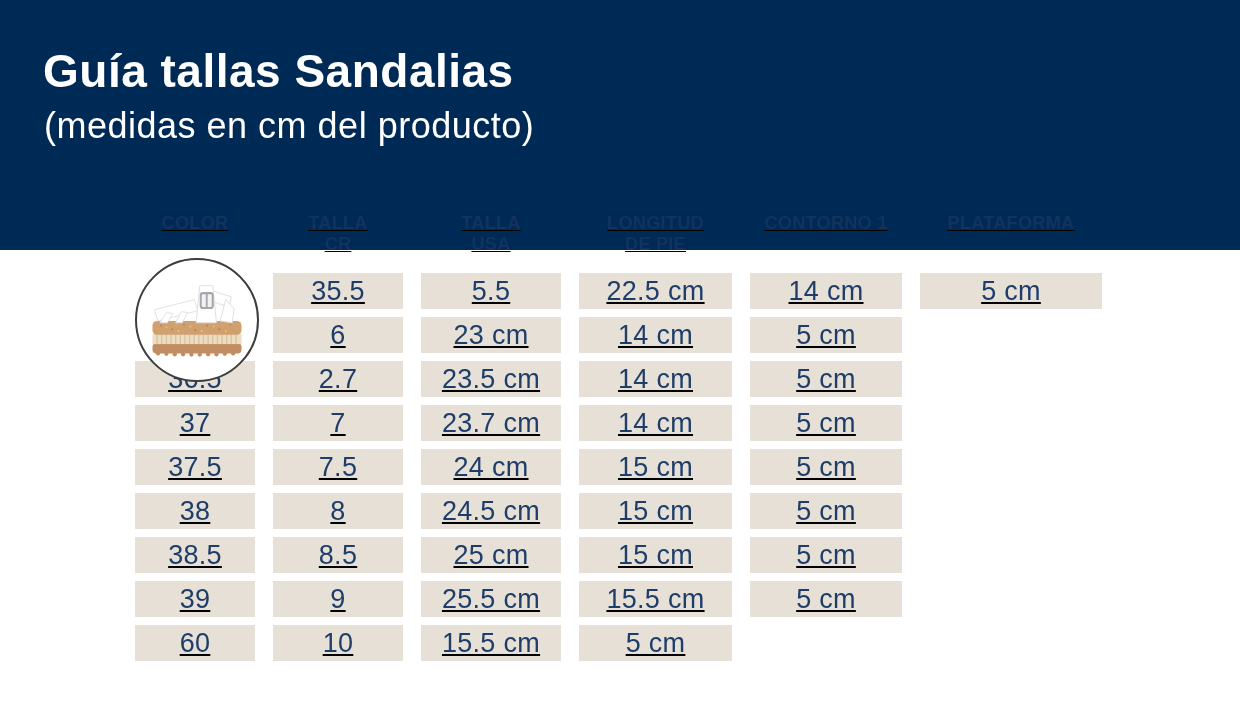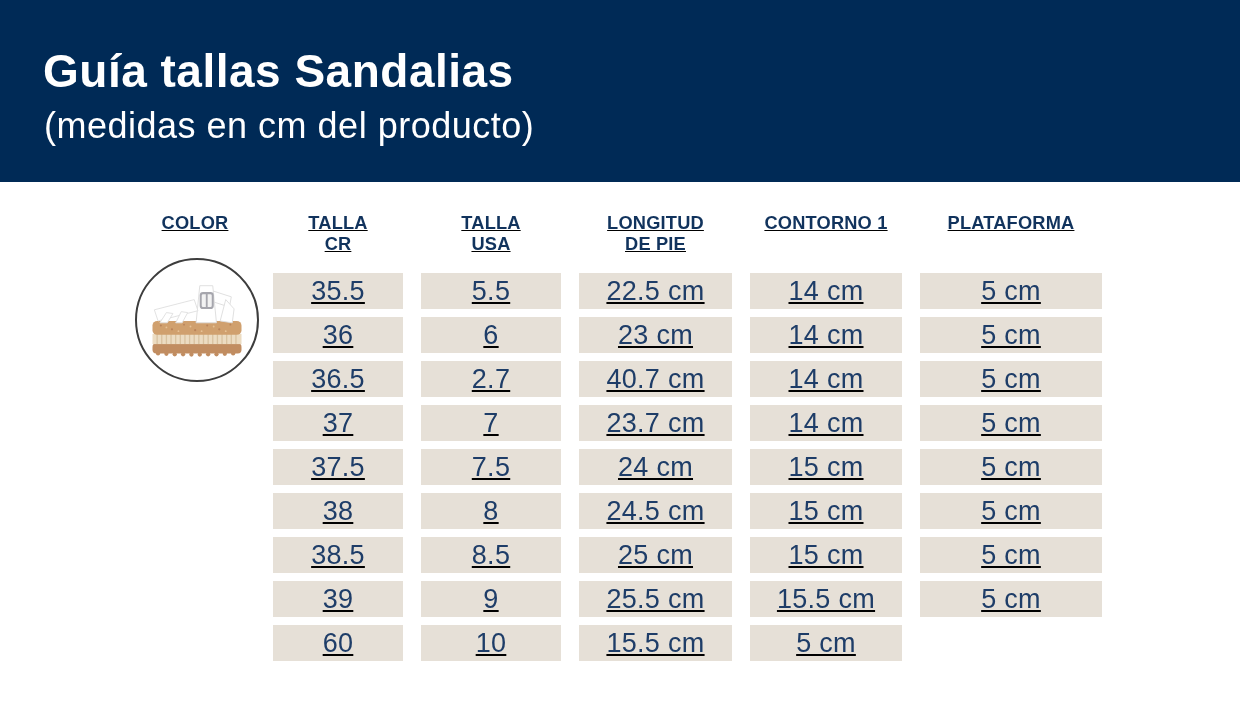--- a/index.html
+++ b/index.html
@@ -10,21 +10,21 @@
     --cell-text:#1e3d68;
     --circle-border:#3d3d3d;
   }
   *{box-sizing:border-box;}
   html,body{margin:0;padding:0;background:#ffffff;}
   .canvas{
     position:relative;width:1240px;height:720px;background:#ffffff;
     font-family:"Liberation Sans", sans-serif;overflow:hidden;
   }
   .banner{
-    position:absolute;left:0;top:0;width:1240px;height:182px;
+    position:absolute;left:0;top:0;width:1240px;height:250px;
     background:var(--navy-bg);color:var(--title-text);
     padding:46px 0 0 43px;
   }
   .banner h1{
     margin:0;font-size:46px;font-weight:bold;letter-spacing:0.5px;line-height:1.1;
   }
   .banner p{
     margin:9px 11px 0 1px;font-size:36px;font-weight:normal;letter-spacing:0.5px;line-height:1.1;
   }
   .table-wrap{
@@ -86,29 +86,28 @@
         <div class="hcell">
           <span>PLATAFORMA</span>
         </div>
         <div class="spacer"></div>
         <div class="cell">35.5</div>
         <div class="cell">5.5</div>
         <div class="cell">22.5 cm</div>
         <div class="cell">14 cm</div>
         <div class="cell">5 cm</div>
         <div class="spacer"></div>
-        <div class="cell">36</div>
         <div class="cell">6</div>
         <div class="cell">23 cm</div>
         <div class="cell">14 cm</div>
         <div class="cell">5 cm</div>
         <div class="spacer"></div>
         <div class="cell">36.5</div>
         <div class="cell">2.7</div>
-        <div class="cell">40.7 cm</div>
+        <div class="cell">23.5 cm</div>
         <div class="cell">14 cm</div>
         <div class="cell">5 cm</div>
         <div class="spacer"></div>
         <div class="cell">37</div>
         <div class="cell">7</div>
         <div class="cell">23.7 cm</div>
         <div class="cell">14 cm</div>
         <div class="cell">5 cm</div>
         <div class="spacer"></div>
         <div class="cell">37.5</div>

